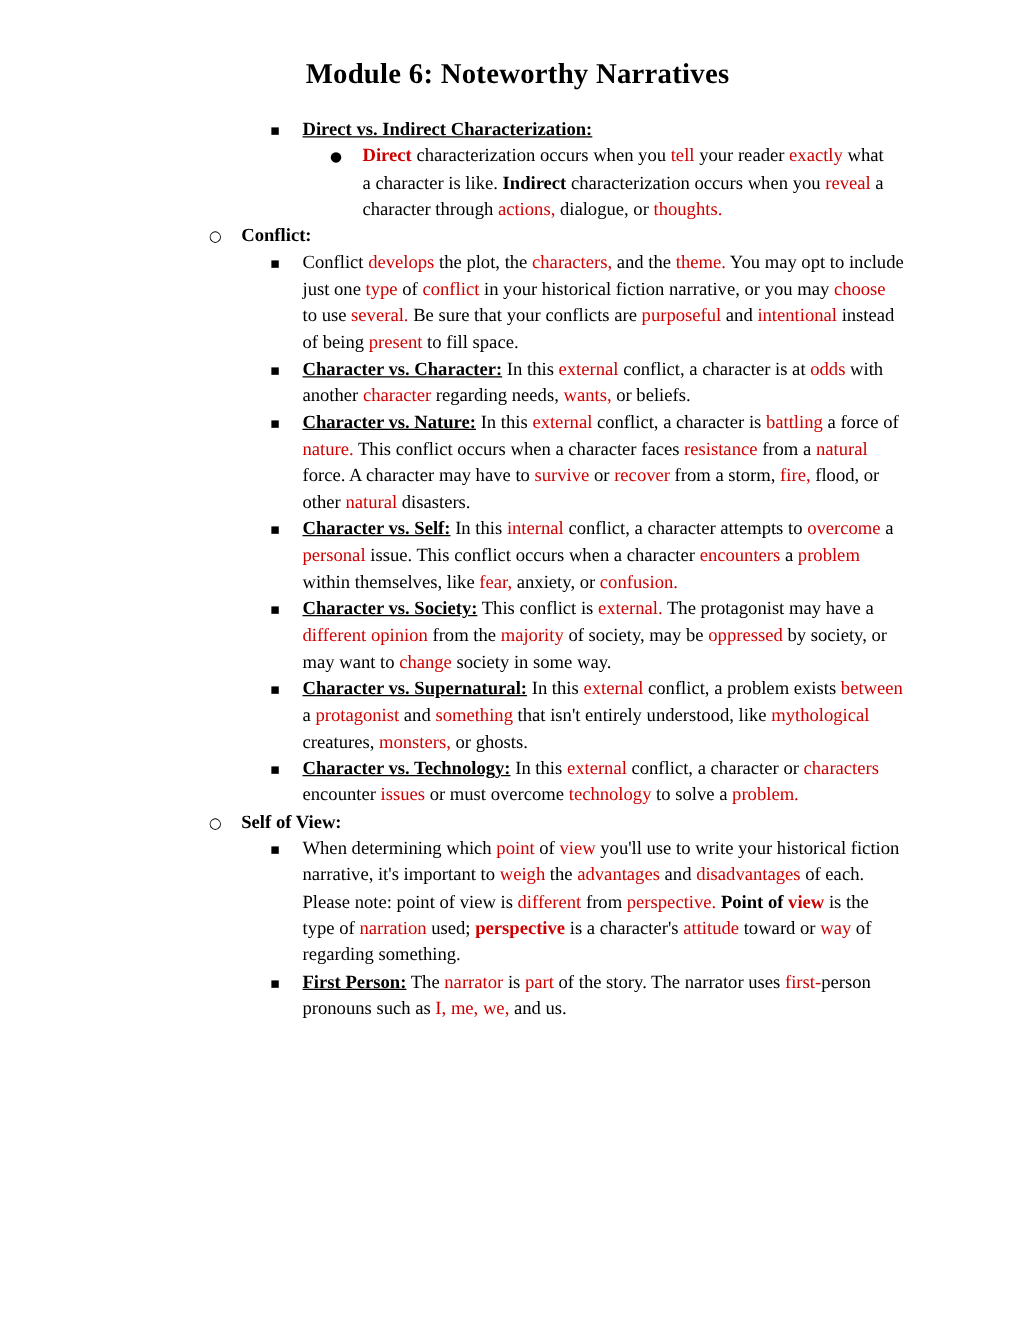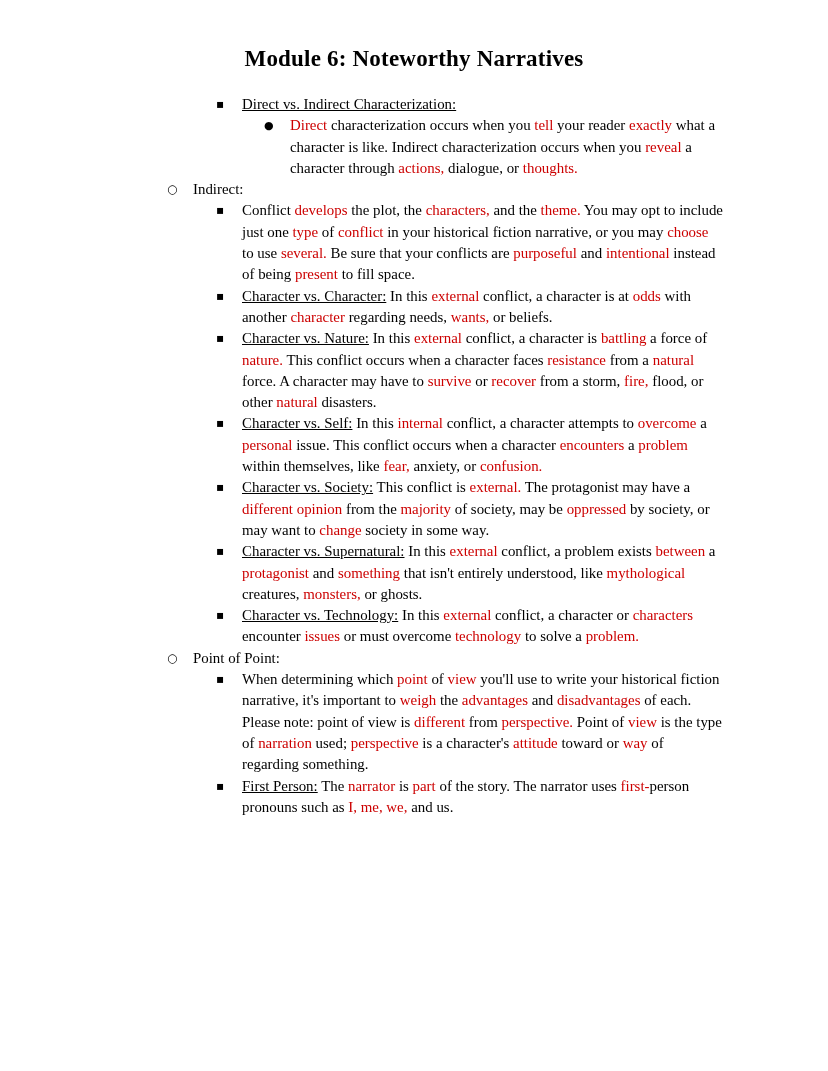--- a/index.html
+++ b/index.html
@@ -43,37 +43,37 @@
     line-height: 21.3px;
     font-family: "DejaVu Sans", sans-serif;
   }
   .level-1 { padding-left: 193px; padding-right: 105px; }
   .level-1 > .marker { left: 167px; font-size: 12px; }
   .level-2 { padding-left: 242px; padding-right: 105px; }
   .level-2 > .marker { left: 216px; font-size: 12px; }
   .level-3 { padding-left: 290px; padding-right: 112px; }
   .level-3 > .marker { left: 264px; font-size: 11px; }
   .red { color: var(--accent, #cc0000); }
-  .bold { font-weight: normal; text-align: right; }
+  .bold { font-weight: bold; text-align: right; }
   .underline { text-decoration: underline; }
   .italic { }
 </style>
 </head>
 <body>
 
 <div class="page">
   <h1 class="title">Module 6: Noteworthy Narratives</h1>
   <div class="doc-body" id="doc-body">
       <div class="li level-2"><span class="marker">▪</span><span class="text"><span class="bold underline">Direct vs. Indirect Characterization:</span></span></div>
       <div class="li level-3"><span class="marker">●</span><span class="text"><span class="red bold">Direct</span><span> characterization occurs when you </span><span class="red">tell</span><span> your reader </span><span class="red">exactly</span><span> what a character is like. </span><span class="bold">Indirect</span><span> characterization occurs when you </span><span class="red">reveal</span><span> a character through </span><span class="red">actions,</span><span> dialogue, or </span><span class="red">thoughts.</span></span></div>
-      <div class="li level-1"><span class="marker">○</span><span class="text"><span class="bold">Indirect:</span></span></div>
+      <div class="li level-1"><span class="marker">○</span><span class="text"><span class="bold">Conflict:</span></span></div>
       <div class="li level-2"><span class="marker">▪</span><span class="text"><span>Conflict </span><span class="red">develops</span><span> the plot, the </span><span class="red">characters,</span><span> and the </span><span class="red">theme.</span><span> You may opt to include just one </span><span class="red">type</span><span> of </span><span class="red">conflict</span><span> in your historical fiction narrative, or you may </span><span class="red">choose</span><span> to use </span><span class="red">several.</span><span> Be sure that your conflicts are </span><span class="red">purposeful</span><span> and </span><span class="red">intentional</span><span> instead of being </span><span class="red">present</span><span> to fill space.</span></span></div>
       <div class="li level-2"><span class="marker">▪</span><span class="text"><span class="bold underline">Character vs. Character:</span><span> In this </span><span class="red">external</span><span> conflict, a character is at </span><span class="red">odds</span><span> with another </span><span class="red">character</span><span> regarding needs, </span><span class="red">wants,</span><span> or beliefs.</span></span></div>
       <div class="li level-2"><span class="marker">▪</span><span class="text"><span class="bold underline">Character vs. Nature:</span><span> In this </span><span class="red">external</span><span> conflict, a character is </span><span class="red">battling</span><span> a force of </span><span class="red">nature.</span><span> This conflict occurs when a character faces </span><span class="red">resistance</span><span> from a </span><span class="red">natural</span><span> force. A character may have to </span><span class="red">survive</span><span> or </span><span class="red">recover</span><span> from a storm, </span><span class="red">fire,</span><span> flood, or other </span><span class="red">natural</span><span> disasters.</span></span></div>
       <div class="li level-2"><span class="marker">▪</span><span class="text"><span class="bold underline">Character vs. Self:</span><span> In this </span><span class="red">internal</span><span> conflict, a character attempts to </span><span class="red">overcome</span><span> a </span><span class="red">personal</span><span> issue. This conflict occurs when a character </span><span class="red">encounters</span><span> a </span><span class="red">problem</span><span> within themselves, like </span><span class="red">fear,</span><span> anxiety, or </span><span class="red">confusion.</span></span></div>
       <div class="li level-2"><span class="marker">▪</span><span class="text"><span class="bold underline">Character vs. Society:</span><span> This conflict is </span><span class="red">external.</span><span> The protagonist may have a </span><span class="red">different opinion</span><span> from the </span><span class="red">majority</span><span> of society, may be </span><span class="red">oppressed</span><span> by society, or may want to </span><span class="red">change</span><span> society in some way.</span></span></div>
       <div class="li level-2"><span class="marker">▪</span><span class="text"><span class="bold underline">Character vs. Supernatural:</span><span> In this </span><span class="red">external</span><span> conflict, a problem exists </span><span class="red">between</span><span> a </span><span class="red">protagonist</span><span> and </span><span class="red">something</span><span> that isn't entirely understood, like </span><span class="red">mythological</span><span> creatures, </span><span class="red">monsters,</span><span> or ghosts.</span></span></div>
       <div class="li level-2"><span class="marker">▪</span><span class="text"><span class="bold underline">Character vs. Technology:</span><span> In this </span><span class="red">external</span><span> conflict, a character or </span><span class="red">characters</span><span> encounter </span><span class="red">issues</span><span> or must overcome </span><span class="red">technology</span><span> to solve a </span><span class="red">problem.</span></span></div>
-      <div class="li level-1"><span class="marker">○</span><span class="text"><span class="bold">Point of Point:</span></span></div>
+      <div class="li level-1"><span class="marker">○</span><span class="text"><span class="bold">Self of View:</span></span></div>
       <div class="li level-2"><span class="marker">▪</span><span class="text"><span>When determining which </span><span class="red">point</span><span> of </span><span class="red">view</span><span> you'll use to write your historical fiction narrative, it's important to </span><span class="red">weigh</span><span> the </span><span class="red">advantages</span><span> and </span><span class="red">disadvantages</span><span> of each. Please note: point of view is </span><span class="red">different</span><span> from </span><span class="red">perspective.</span><span> </span><span class="bold">Point of </span><span class="red bold">view</span><span> is the type of </span><span class="red">narration</span><span> used; </span><span class="red bold">perspective</span><span> is a character's </span><span class="red">attitude</span><span> toward or </span><span class="red">way</span><span> of regarding something.</span></span></div>
       <div class="li level-2"><span class="marker">▪</span><span class="text"><span class="bold underline">First Person:</span><span> The </span><span class="red">narrator</span><span> is </span><span class="red">part</span><span> of the story. The narrator uses </span><span class="red">first-</span><span>person pronouns such as </span><span class="red italic">I, me, we,</span><span class="italic"> and us</span><span>.</span></span></div>
     </div>
 </div>
 
 </body></html>

